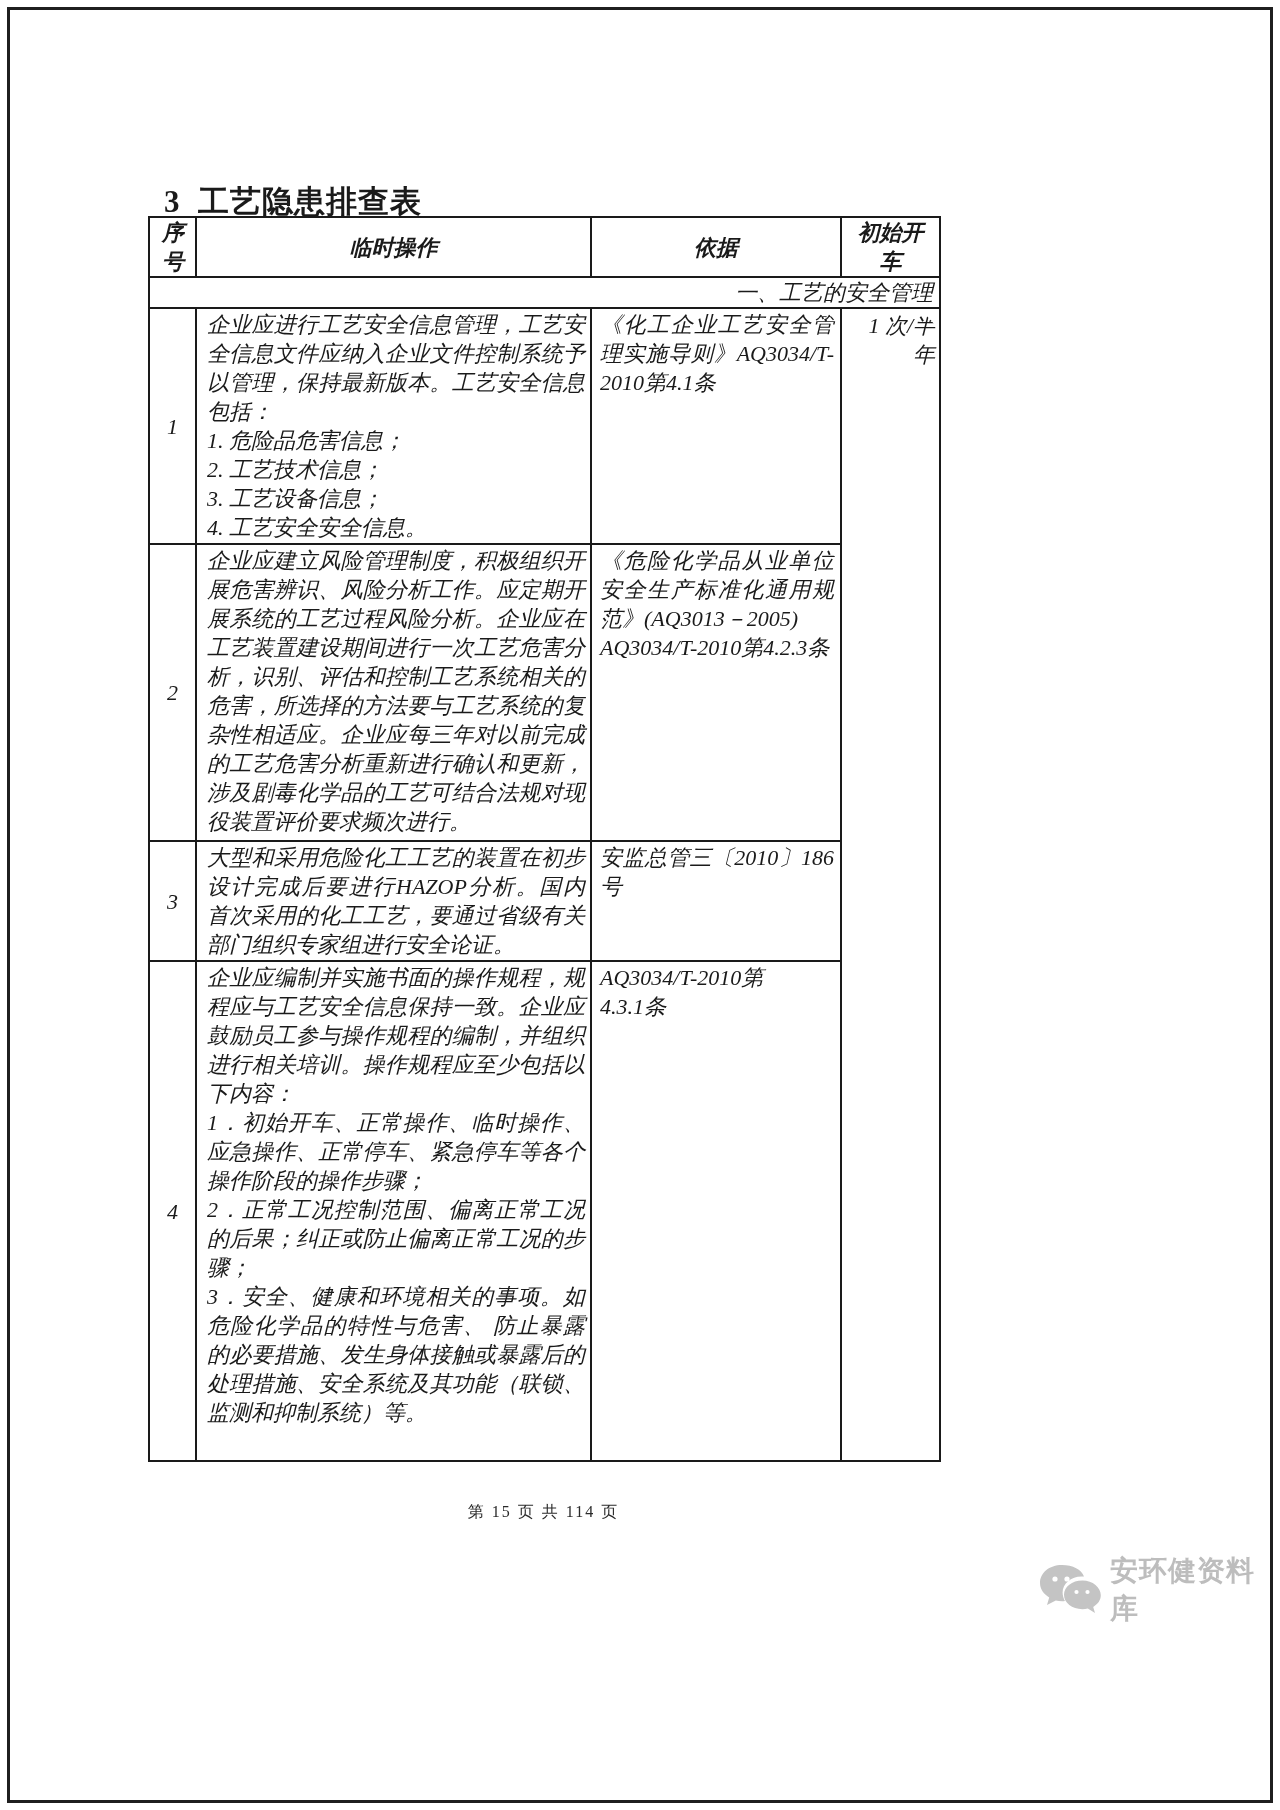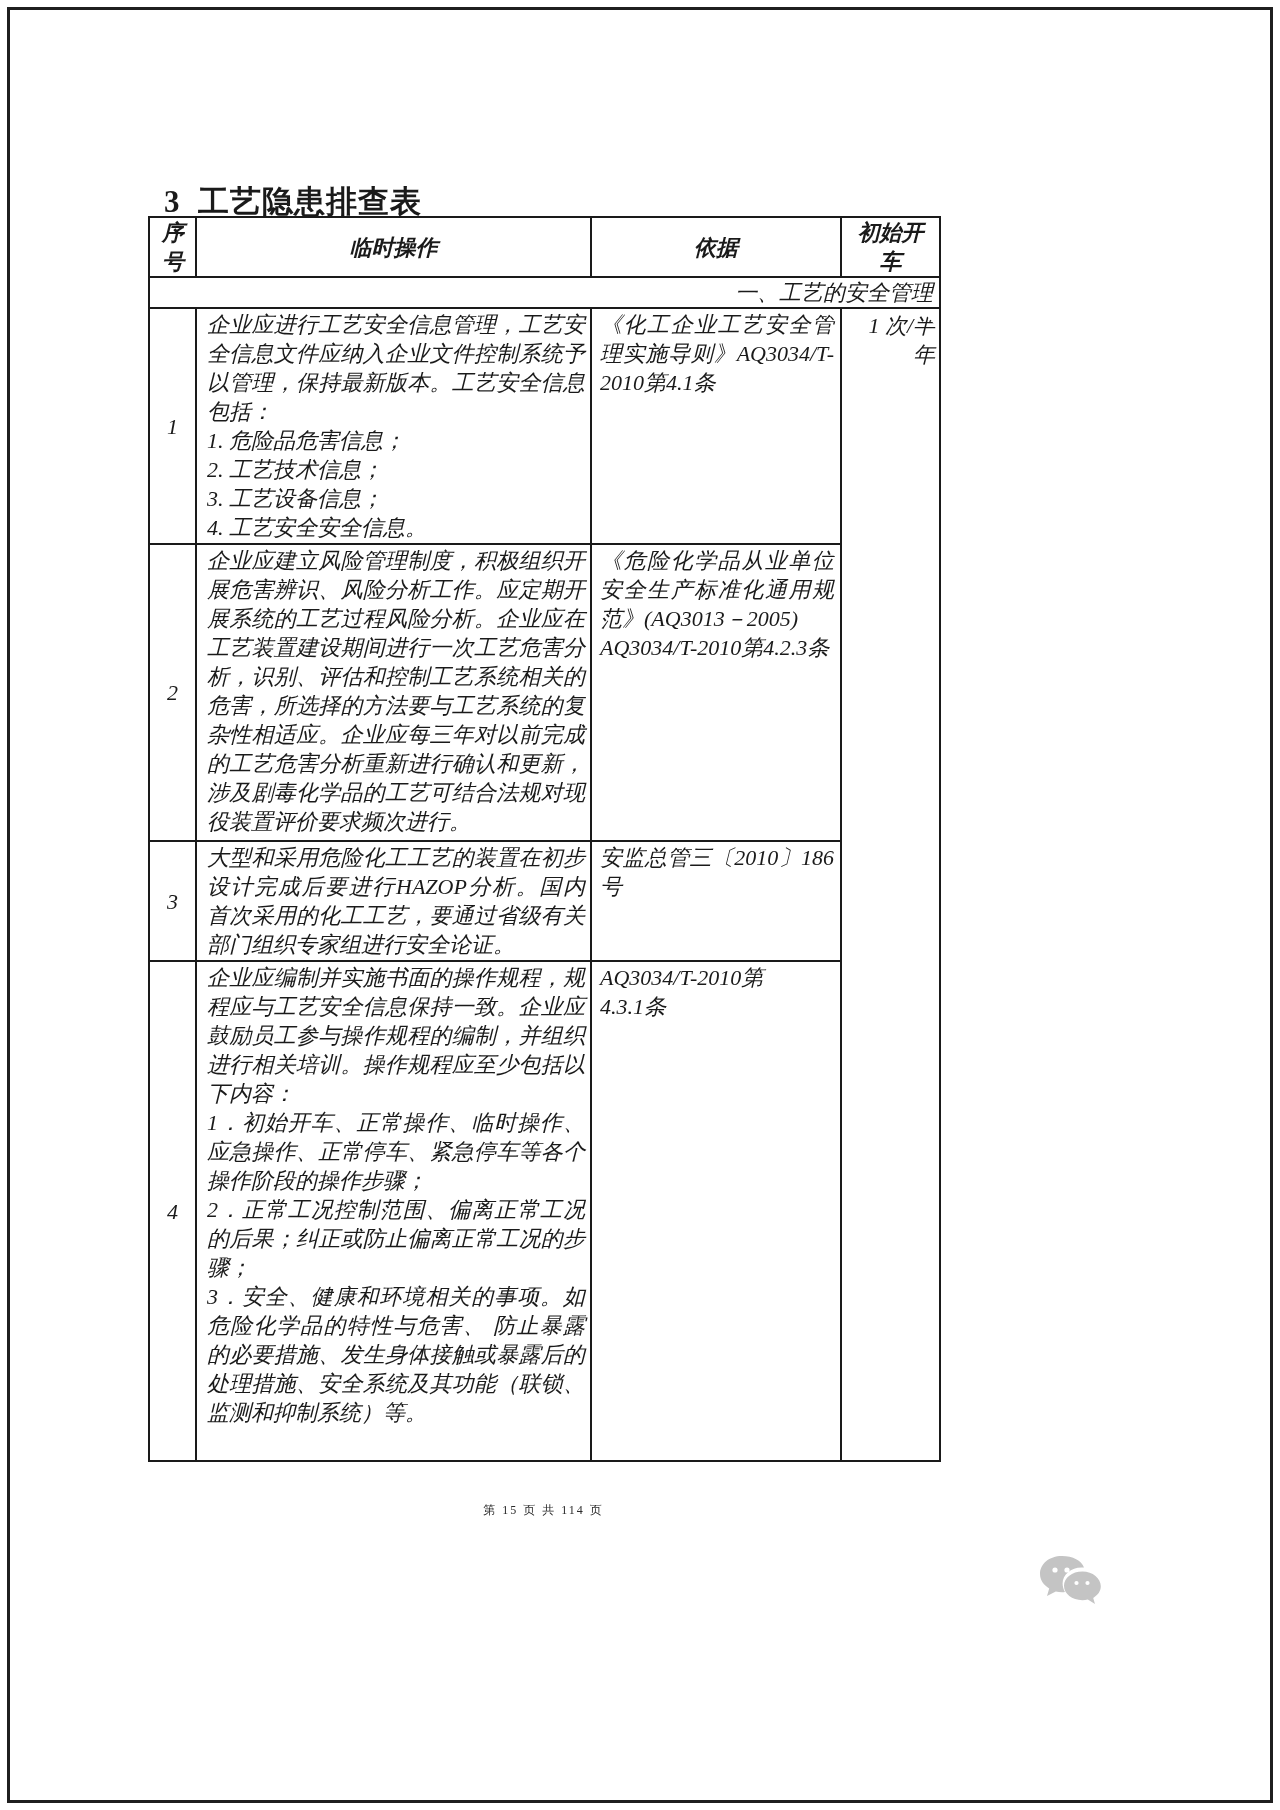--- a/index.html
+++ b/index.html
@@ -57,21 +57,21 @@
   td.freq-cell {
     vertical-align:top; padding:2px 4px 2px 8px;
     white-space:pre-line; text-align:right;border-radius:31px;
   }
   tr.row-1 { height:231px; }
   tr.row-2 { height:297px; }
   tr.row-3 { height:120px; }
   tr.row-4 { height:500px; }
   .page-footer {
     position:absolute; left:148px; top:1502px; width:791px;
-    text-align:center; font-size:12px; letter-spacing:2px;
+    text-align:center; font-size:16px; letter-spacing:2px;
     color:#2a2a2a;
   }
   .watermark {
     position:absolute; left:1038px; top:1552px;
     display:flex; align-items:center; gap:6px;
     color:#bdbdbd;
   }
   .watermark .wm-text {
     font-size:28px; font-weight:bold; letter-spacing:1px;
     color:#bdbdbd;
@@ -147,13 +147,14 @@
         <path d="M44.4 19.4 c-10.4 0-18.4 6.4-18.4 14.4 0 8 8 14.4 18.4 14.4 1.9 0 3.7-.22 5.4-.64 L57 52 l-1.8-6.1 c4.6-2.6 7.6-6.8 7.6-11.6 0-8-8-14.9-18.4-14.9 Z"></path>
       </g>
       <g fill="#ffffff">
         <circle cx="17" cy="18" r="2.6"></circle>
         <circle cx="29" cy="18" r="2.6"></circle>
         <circle cx="38.5" cy="31" r="2.1"></circle>
         <circle cx="49.5" cy="31" r="2.1"></circle>
       </g>
     </svg>
   </span>
+  <span class="wm-text">安环健资料库</span>
 </div>
 
 </body></html>

